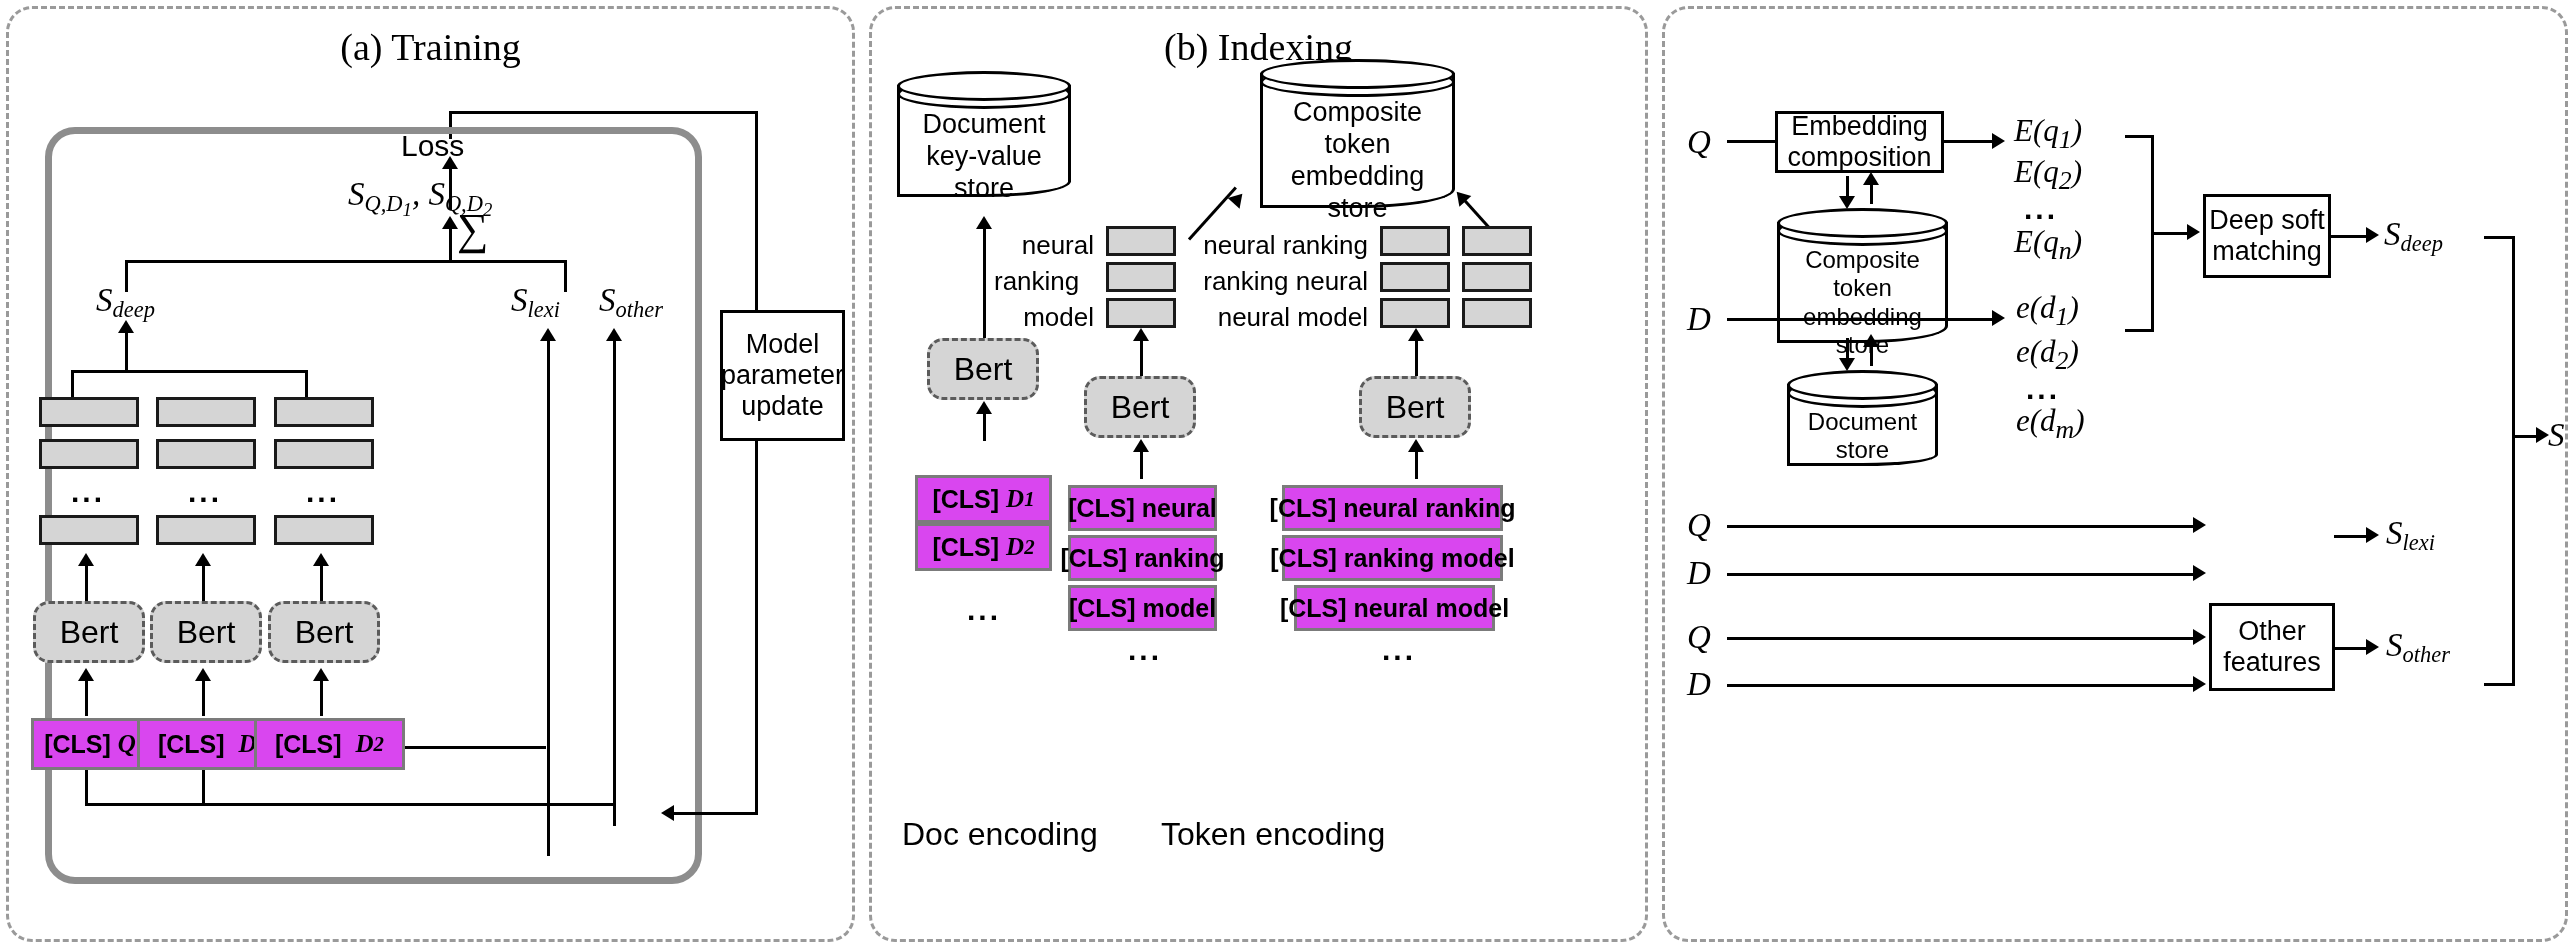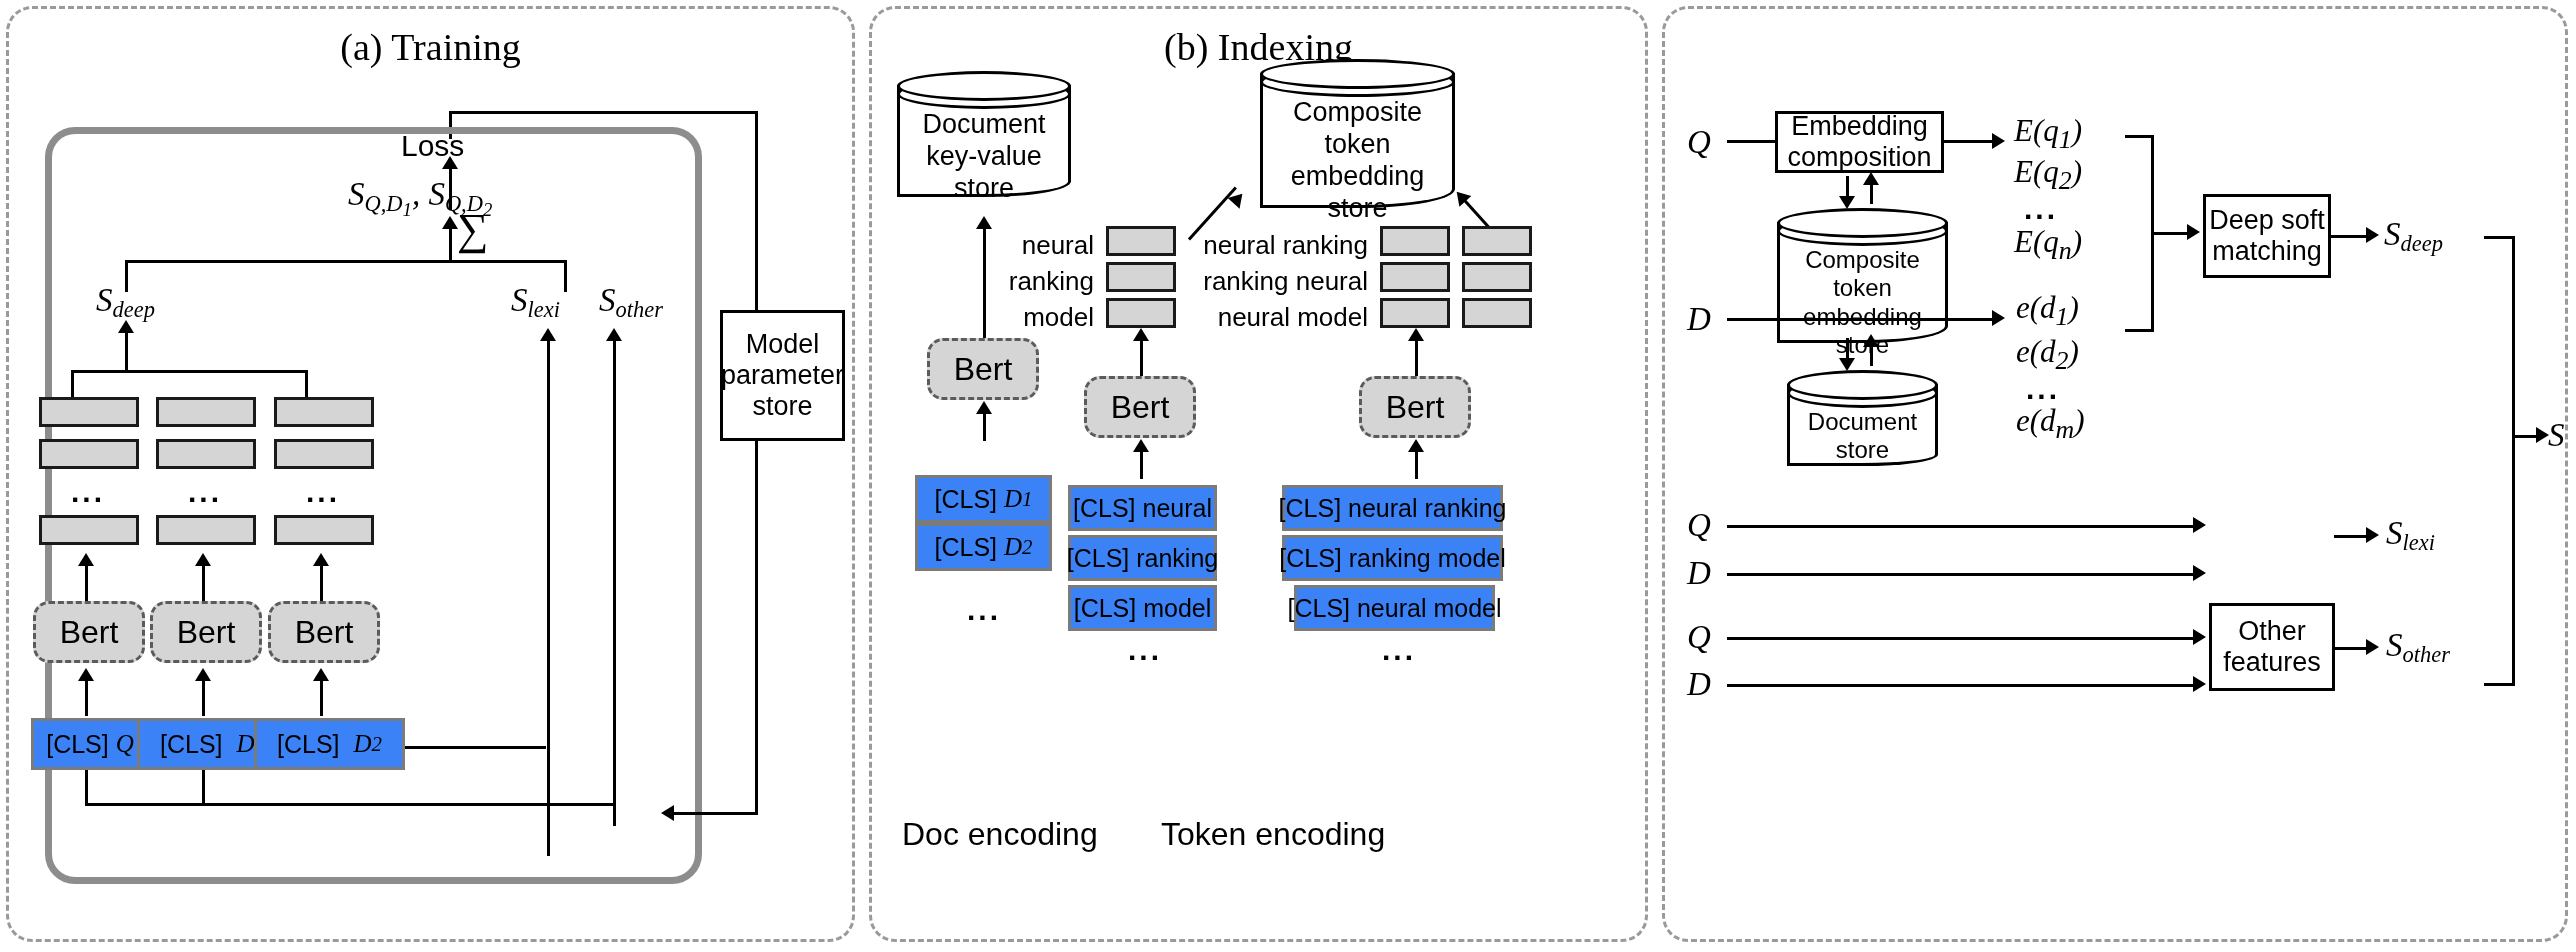--- a/index.html
+++ b/index.html
@@ -16,22 +16,22 @@
   .arr-up{position:absolute;width:0;height:0;border-left:8px solid transparent;border-right:8px solid transparent;border-bottom:13px solid #000;}
   .arr-down{position:absolute;width:0;height:0;border-left:8px solid transparent;border-right:8px solid transparent;border-top:13px solid #000;}
   .arr-right{position:absolute;width:0;height:0;border-top:8px solid transparent;border-bottom:8px solid transparent;border-left:13px solid #000;}
   .arr-left{position:absolute;width:0;height:0;border-top:8px solid transparent;border-bottom:8px solid transparent;border-right:13px solid #000;}
   
   .train-frame{position:absolute;border:7px solid #8d8d8d;border-radius:30px;box-sizing:border-box;}
   
   .gbox{position:absolute;background:#d5d5d5;border:3px solid #1a1a1a;box-sizing:border-box;}
   .bert{position:absolute;background:#d5d5d5;border:3px dashed #5b5b5b;border-radius:16px;box-sizing:border-box;
     display:flex;align-items:center;justify-content:center;font-size:32px;color:#000;}
-  .clsbox{position:absolute;background:#3b82f6;border:3px solid #7b7b7b;box-sizing:border-box;
-    display:flex;align-items:center;justify-content:center;font-size:25px;white-space:nowrap;}
+  .clsbox{position:absolute;background:#d946ef;border:3px solid #7b7b7b;box-sizing:border-box;
+    display:flex;align-items:center;justify-content:center;font-size:25px;white-space:nowrap;font-weight:bold;}
   .wbox{position:absolute;background:#fff;border:3px solid #000;box-sizing:border-box;
     display:flex;align-items:center;justify-content:center;text-align:center;font-size:27px;line-height:1.15;}
   .txt{position:absolute;font-size:27px;color:#000;white-space:nowrap;}
   .mathi{font-family:"Liberation Serif",serif;font-style:italic;}
   .sub{font-size:0.68em;vertical-align:-0.28em;font-style:italic;}
   .dots{position:absolute;font-size:30px;letter-spacing:3px;color:#000;font-weight:bold;}
   
   .cyl{position:absolute;}
   .cyl .body{position:absolute;left:0;right:0;top:14px;bottom:0;border:3px solid #000;border-top:none;
     border-radius:0 0 50%/0 0 14% 14%;background:#fff;box-sizing:border-box;}
@@ -130,21 +130,21 @@
   <div class="clsbox" style="left:245px;top:709px;width:151px;height:52px;">
     <span>[CLS]</span>&nbsp;&nbsp;<span class="mathi">D</span><sub class="mathi">2</sub>
   </div>
 
   <div class="vl" style="left:76px;top:761px;height:36px;"></div>
   <div class="vl" style="left:193px;top:761px;height:36px;"></div>
   <div class="hl" style="left:76px;top:794px;width:528px;"></div>
   <div class="hl" style="left:396px;top:737px;width:141px;"></div>
 
   <div class="wbox" style="left:711px;top:301px;width:125px;height:131px;">
-    <span>Model parameter store</span>
+    <span>Model parameter update</span>
   </div>
   <div class="vl" style="left:746px;top:432px;height:373px;"></div>
   <div class="hl" style="left:665px;top:803px;width:84px;"></div>
   <div class="arr-left" style="left:652px;top:796px;"></div>
 </section>
 
 <section class="panel" id="panel-b">
   <div class="panel-title">(b) Indexing</div>
 
   <div class="cyl" style="left:25px;top:62px;width:174px;height:126px;">
@@ -172,21 +172,21 @@
     </div>
   </div>
 
   <div class="slash" style="left:317px;top:229px;width:70px;transform:rotate(-48deg);"></div>
   <div class="arr-up" style="left:358px;top:183px;transform:rotate(42deg);"></div>
   <div class="slash" style="left:590px;top:187px;width:70px;transform:rotate(48deg);"></div>
   <div class="arr-up" style="left:581px;top:181px;transform:rotate(-42deg);"></div>
 
   <div class="txt" style="left:122px;top:221px;font-size:26px;text-align:right;width:100px;">neural</div>
   <div class="gbox" style="left:234px;top:217px;width:70px;height:30px;"></div>
-  <div class="txt" style="left:122px;top:257px;font-size:26px;text-align:right;width:100px;">ranking</div>
+  <div class="txt" style="left:122px;top:257px;font-size:26px;text-align:left;width:100px;">ranking</div>
   <div class="gbox" style="left:234px;top:253px;width:70px;height:30px;"></div>
   <div class="txt" style="left:122px;top:293px;font-size:26px;text-align:right;width:100px;">model</div>
   <div class="gbox" style="left:234px;top:289px;width:70px;height:30px;"></div>
 
   <div class="txt" style="left:317px;top:221px;font-size:26px;text-align:right;width:179px;">neural ranking</div>
   <div class="gbox" style="left:508px;top:217px;width:70px;height:30px;"></div>
   <div class="gbox" style="left:590px;top:217px;width:70px;height:30px;"></div>
   <div class="txt" style="left:317px;top:257px;font-size:26px;text-align:right;width:179px;">ranking neural</div>
   <div class="gbox" style="left:508px;top:253px;width:70px;height:30px;"></div>
   <div class="gbox" style="left:590px;top:253px;width:70px;height:30px;"></div>

